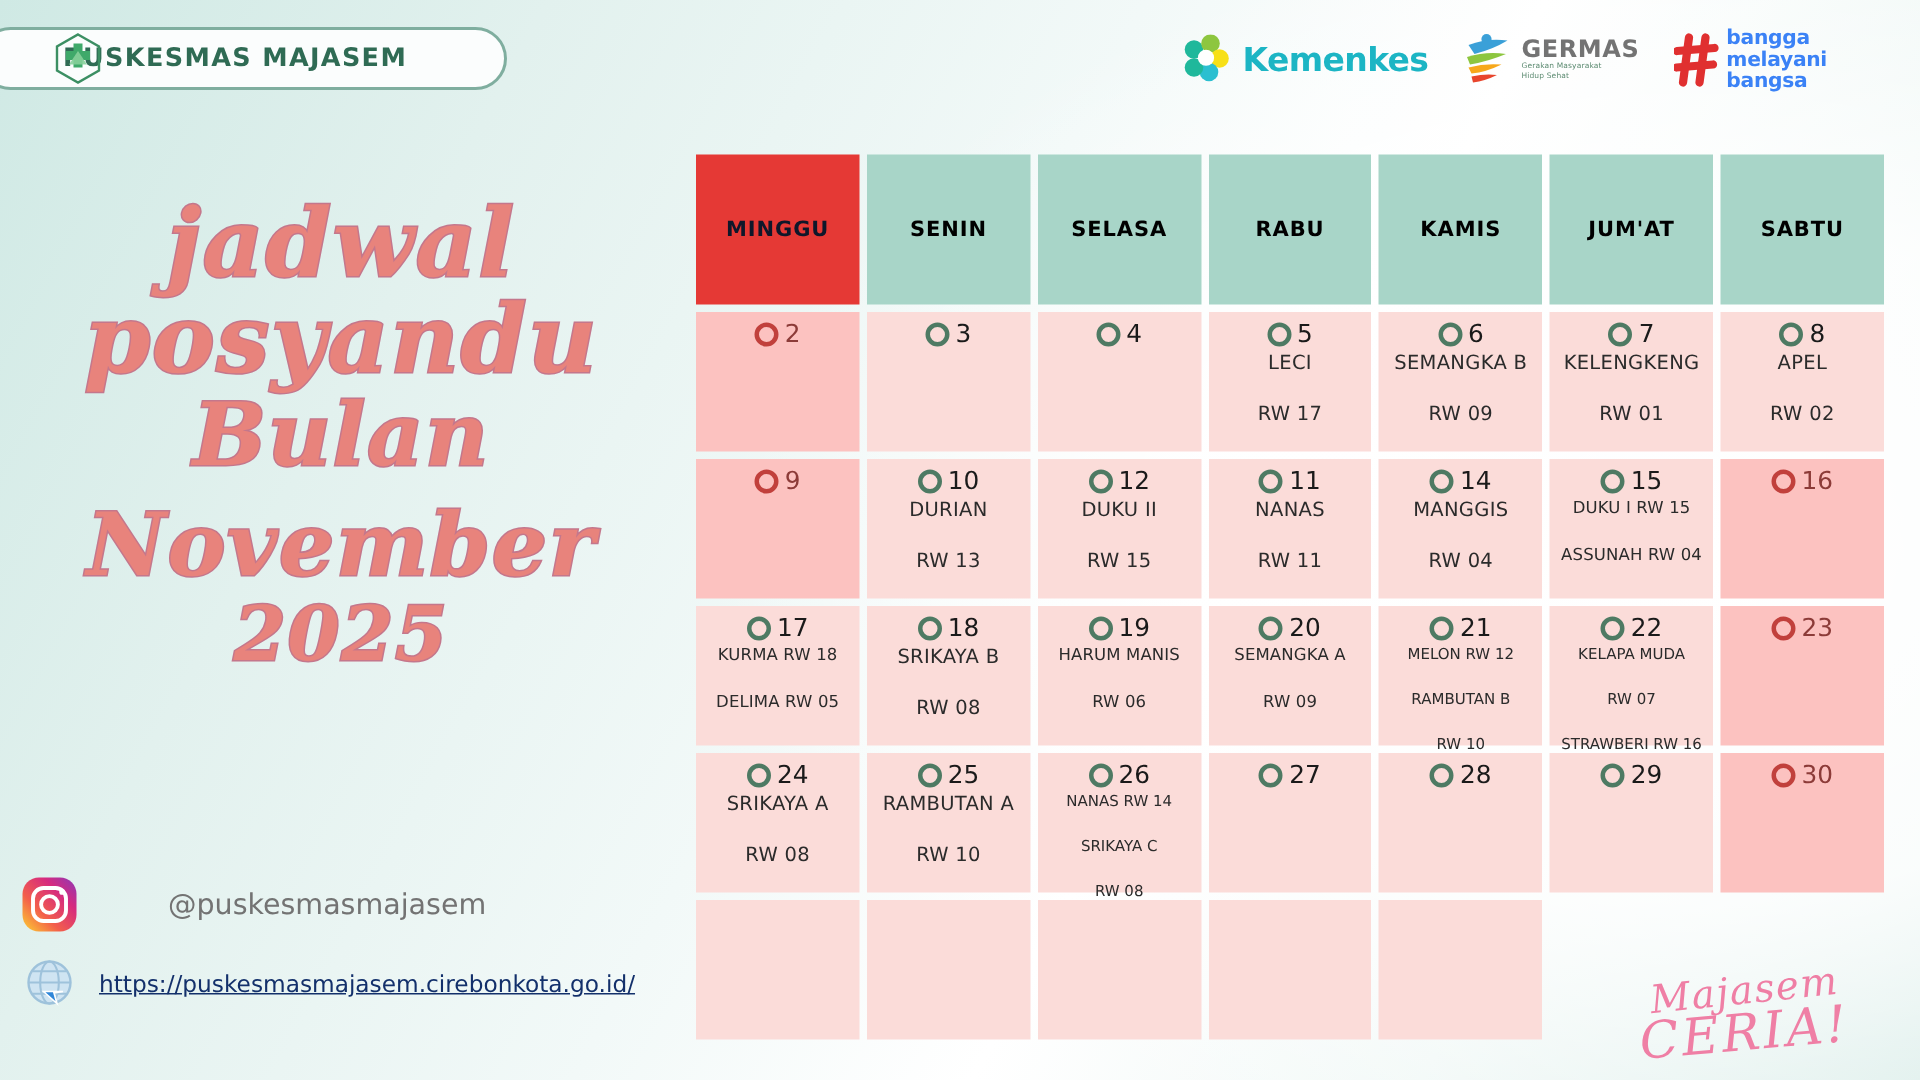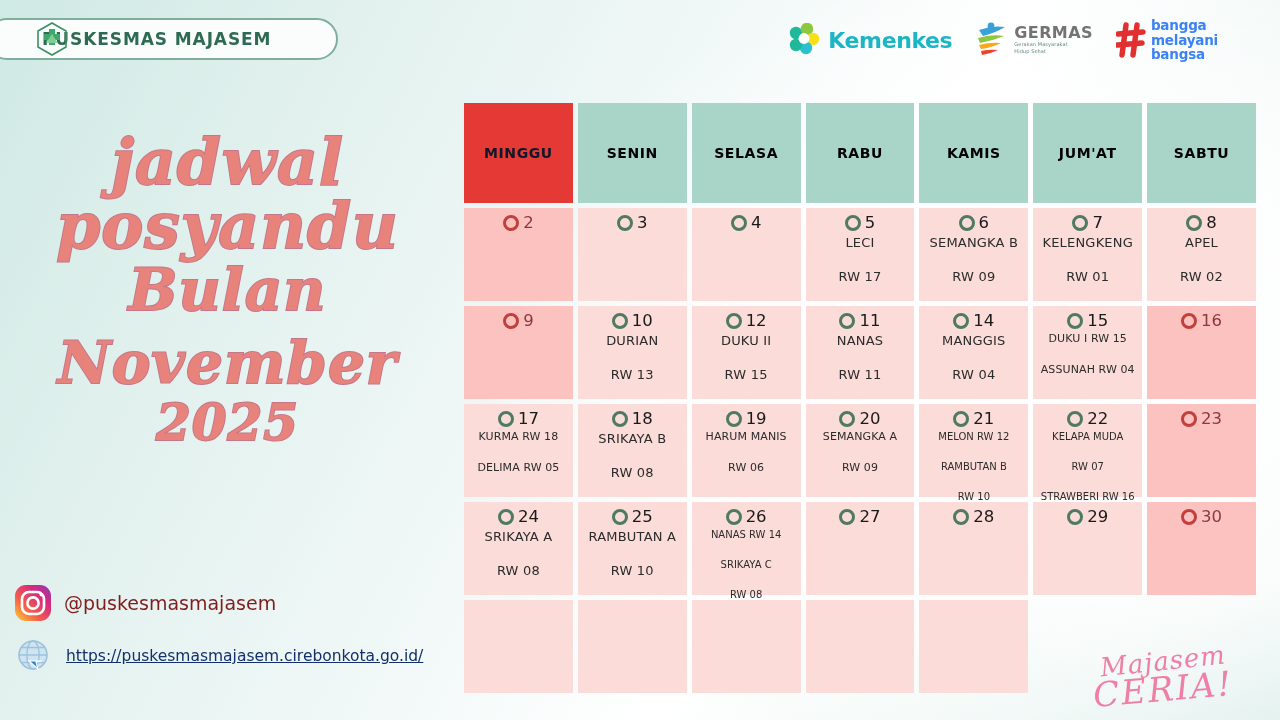--- a/index.html
+++ b/index.html
@@ -114,21 +114,21 @@
 
   #contact {
     position: absolute;
     left: 14px;
     bottom: 30px;
     width: 450px;
   }
   .contact-row { display: flex; align-items: center; gap: 12px; margin-bottom: 14px; }
   #ig-handle {
     font-family: "DejaVu Sans", sans-serif;
-    font-size: 19px; color: #7f1d1d;
+    font-size: 19px; color: #737373; margin-left: 48px;
   }
   #site-url {
     font-family: "DejaVu Sans", sans-serif;
     font-size: 15.5px; color: #13306b;
     text-decoration: underline;
   }
 
   
   #calendar {
     position: absolute;

